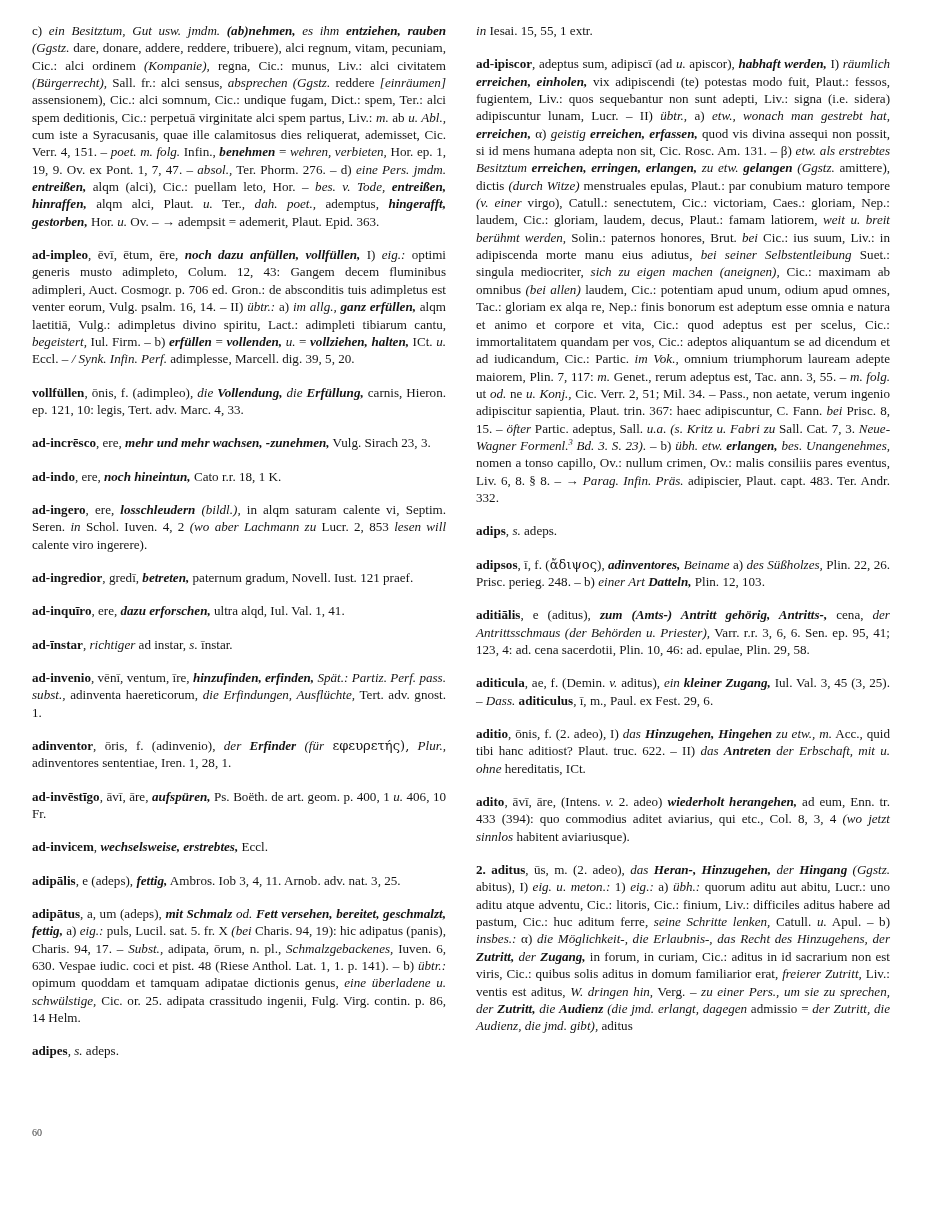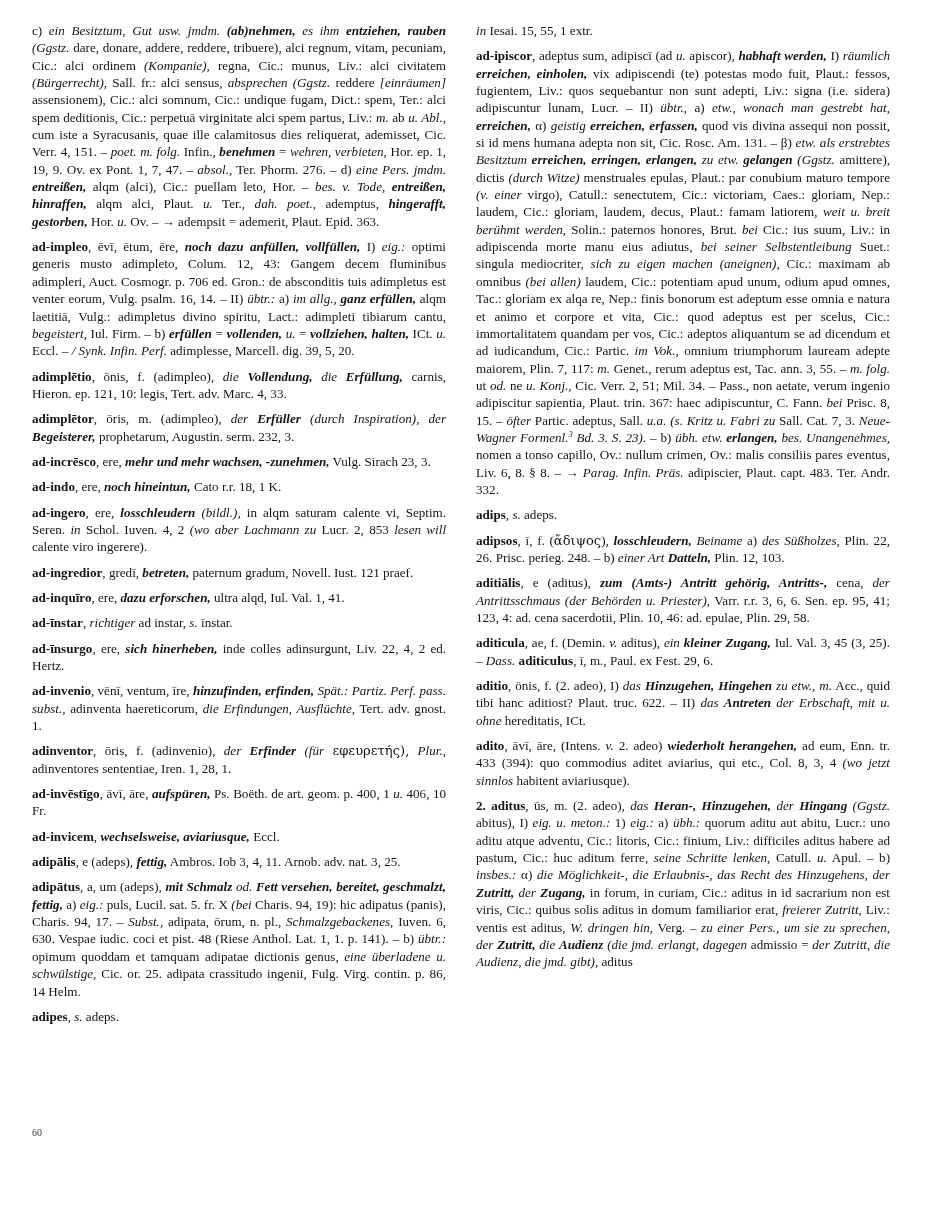--- a/index.html
+++ b/index.html
@@ -37,21 +37,21 @@
     text-align: justify;
     text-justify: inter-word;
     hyphens: manual;
   }
   .entry {
     margin: 0;
     padding: 0;
     text-indent: 0;
     text-align: justify;
   }
-  .entry + .entry { margin-top: 8px; }
+  .entry + .entry { margin-top: 16px; }
   
   b.lemma {
     font-weight: bold;
     font-family: "Liberation Serif", "DejaVu Serif", serif;
   }
   
   i.de {
     font-weight: bold;
     font-style: italic;
   }
@@ -76,42 +76,40 @@
 </style>
 </head>
 <body>
 
 <div id="page">
   <div id="columns">
 
     <div class="column" id="col-left">
         <p class="entry">c) <i class="it">ein Besitztum, Gut usw. jmdm.</i> <i class="de">(ab)nehmen,</i> <i class="it">es ihm</i> <i class="de">entziehen, rauben</i> <i class="it">(Ggstz.</i> dare, donare, addere, reddere, tribuere), alci regnum, vitam, pecuniam, Cic.: alci ordinem <i class="it">(Kompanie),</i> regna, Cic.: munus, Liv.: alci civitatem <i class="it">(Bürgerrecht),</i> Sall. fr.: alci sensus, <i class="it">absprechen (Ggstz.</i> reddere <i class="it">[einräumen]</i> assensionem), Cic.: alci somnum, Cic.: undique fugam, Dict.: spem, Ter.: alci spem deditionis, Cic.: perpetuā virginitate alci spem partus, Liv.: <i class="it">m.</i> ab <i class="it">u. Abl.,</i> cum iste a Syracusanis, quae ille calamitosus dies reliquerat, ademisset, Cic. Verr. 4, 151. – <i class="it">poet. m. folg.</i> Infin., <i class="de">benehmen</i> = <i class="it">wehren, verbieten,</i> Hor. ep. 1, 19, 9. Ov. ex Pont. 1, 7, 47. – <i class="it">absol.,</i> Ter. Phorm. 276. – d) <i class="it">eine Pers. jmdm.</i> <i class="de">entreißen,</i> alqm (alci), Cic.: puellam leto, Hor. – <i class="it">bes. v. Tode,</i> <i class="de">entreißen, hinraffen,</i> alqm alci, Plaut. <i class="it">u.</i> Ter., <i class="it">dah. poet.,</i> ademptus, <i class="de">hingerafft, gestorben,</i> Hor. <i class="it">u.</i> Ov. – → adempsit = ademerit, Plaut. Epid. 363.</p>
         <p class="entry"><b class="lemma">ad-impleo</b>, ēvī, ētum, ēre, <i class="de">noch dazu anfüllen, vollfüllen,</i> I) <i class="it">eig.:</i> optimi generis musto adimpleto, Colum. 12, 43: Gangem decem fluminibus adimpleri, Auct. Cosmogr. p. 706 ed. Gron.: de absconditis tuis adimpletus est venter eorum, Vulg. psalm. 16, 14. – II) <i class="it">übtr.:</i> a) <i class="it">im allg.,</i> <i class="de">ganz erfüllen,</i> alqm laetitiā, Vulg.: adimpletus divino spiritu, Lact.: adimpleti tibiarum cantu, <i class="it">begeistert,</i> Iul. Firm. – b) <i class="de">erfüllen</i> = <i class="de">vollenden,</i> <i class="it">u.</i> = <i class="de">vollziehen, halten,</i> ICt. <i class="it">u.</i> Eccl. – <i class="it">/ Synk. Infin. Perf.</i> adimplesse, Marcell. dig. 39, 5, 20.</p>
-        <p class="entry"><b class="lemma">adimplētio</b>, ōnis, f. (adimpleo), <i class="it">die</i> <i class="de">Vollendung,</i> <i class="it">die</i> <i class="de">Erfüllung,</i> carnis, Hieron. ep. 121, 10: legis, Tert. adv. Marc. 4, 33.</p>
-        <p class="entry"><b class="lemma">adimplētor</b>, ōris, m. (adimpleo), <i class="it">der</i> <i class="de">Erfüller</i> <i class="it">(durch Inspiration), der</i> <i class="de">Begeisterer,</i> prophetarum, Augustin. serm. 232, 3.</p>
+        <p class="entry"><b class="lemma">vollfüllen</b>, ōnis, f. (adimpleo), <i class="it">die</i> <i class="de">Vollendung,</i> <i class="it">die</i> <i class="de">Erfüllung,</i> carnis, Hieron. ep. 121, 10: legis, Tert. adv. Marc. 4, 33.</p>
         <p class="entry"><b class="lemma">ad-incrēsco</b>, ere, <i class="de">mehr und mehr wachsen, -zunehmen,</i> Vulg. Sirach 23, 3.</p>
         <p class="entry"><b class="lemma">ad-indo</b>, ere, <i class="de">noch hineintun,</i> Cato r.r. 18, 1 K.</p>
         <p class="entry"><b class="lemma">ad-ingero</b>, ere, <i class="de">losschleudern</i> <i class="it">(bildl.),</i> in alqm saturam calente vi, Septim. Seren. <i class="it">in</i> Schol. Iuven. 4, 2 <i class="it">(wo aber Lachmann zu</i> Lucr. 2, 853 <i class="it">lesen will</i> calente viro ingerere).</p>
         <p class="entry"><b class="lemma">ad-ingredior</b>, gredī, <i class="de">betreten,</i> paternum gradum, Novell. Iust. 121 praef.</p>
         <p class="entry"><b class="lemma">ad-inquīro</b>, ere, <i class="de">dazu erforschen,</i> ultra alqd, Iul. Val. 1, 41.</p>
         <p class="entry"><b class="lemma">ad-īnstar</b>, <i class="it">richtiger</i> ad instar, <i class="it">s.</i> īnstar.</p>
-        <p class="entry"><b class="lemma">ad-īnsurgo</b>, ere, <i class="de">sich hinerheben,</i> inde colles adinsurgunt, Liv. 22, 4, 2 ed. Hertz.</p>
         <p class="entry"><b class="lemma">ad-invenio</b>, vēnī, ventum, īre, <i class="de">hinzufinden, erfinden,</i> <i class="it">Spät.: Partiz. Perf. pass. subst.,</i> adinventa haereticorum, <i class="it">die Erfindungen, Ausflüchte,</i> Tert. adv. gnost. 1.</p>
         <p class="entry"><b class="lemma">adinventor</b>, ōris, f. (adinvenio), <i class="it">der</i> <i class="de">Erfinder</i> <i class="it">(für</i> <span class="gk">εφευρετής),</span> <i class="it">Plur.,</i> adinventores sententiae, Iren. 1, 28, 1.</p>
         <p class="entry"><b class="lemma">ad-invēstīgo</b>, āvī, āre, <i class="de">aufspüren,</i> Ps. Boëth. de art. geom. p. 400, 1 <i class="it">u.</i> 406, 10 Fr.</p>
-        <p class="entry"><b class="lemma">ad-invicem</b>, <i class="de">wechselsweise, aviariusque,</i> Eccl.</p>
+        <p class="entry"><b class="lemma">ad-invicem</b>, <i class="de">wechselsweise, erstrebtes,</i> Eccl.</p>
         <p class="entry"><b class="lemma">adipālis</b>, e (adeps), <i class="de">fettig,</i> Ambros. Iob 3, 4, 11. Arnob. adv. nat. 3, 25.</p>
         <p class="entry"><b class="lemma">adipātus</b>, a, um (adeps), <i class="de">mit Schmalz</i> <i class="it">od.</i> <i class="de">Fett versehen, bereitet, geschmalzt, fettig,</i> a) <i class="it">eig.:</i> puls, Lucil. sat. 5. fr. X <i class="it">(bei</i> Charis. 94, 19): hic adipatus (panis), Charis. 94, 17. – <i class="it">Subst.,</i> adipata, ōrum, n. pl., <i class="it">Schmalzgebackenes,</i> Iuven. 6, 630. Vespae iudic. coci et pist. 48 (Riese Anthol. Lat. 1, 1. p. 141). – b) <i class="it">übtr.:</i> opimum quoddam et tamquam adipatae dictionis genus, <i class="it">eine überladene u. schwülstige,</i> Cic. or. 25. adipata crassitudo ingenii, Fulg. Virg. contin. p. 86, 14 Helm.</p>
         <p class="entry"><b class="lemma">adipes</b>, <i class="it">s.</i> adeps.</p>
       </div>
     <div class="column" id="col-right">
         <p class="entry"><i class="it">in</i> Iesai. 15, 55, 1 extr.</p>
         <p class="entry"><b class="lemma">ad-ipiscor</b>, adeptus sum, adipiscī (ad <i class="it">u.</i> apiscor), <i class="de">habhaft werden,</i> I) <i class="it">räumlich</i> <i class="de">erreichen, einholen,</i> vix adipiscendi (te) potestas modo fuit, Plaut.: fessos, fugientem, Liv.: quos sequebantur non sunt adepti, Liv.: signa (i.e. sidera) adipiscuntur lunam, Lucr. – II) <i class="it">übtr.,</i> a) <i class="it">etw., wonach man gestrebt hat,</i> <i class="de">erreichen,</i> α) <i class="it">geistig</i> <i class="de">erreichen, erfassen,</i> quod vis divina assequi non possit, si id mens humana adepta non sit, Cic. Rosc. Am. 131. – β) <i class="it">etw. als erstrebtes Besitztum</i> <i class="de">erreichen, erringen, erlangen,</i> <i class="it">zu etw.</i> <i class="de">gelangen</i> <i class="it">(Ggstz.</i> amittere), dictis <i class="it">(durch Witze)</i> menstruales epulas, Plaut.: par conubium maturo tempore <i class="it">(v. einer</i> virgo), Catull.: senectutem, Cic.: victoriam, Caes.: gloriam, Nep.: laudem, Cic.: gloriam, laudem, decus, Plaut.: famam latiorem, <i class="it">weit u. breit berühmt werden,</i> Solin.: paternos honores, Brut. <i class="it">bei</i> Cic.: ius suum, Liv.: in adipiscenda morte manu eius adiutus, <i class="it">bei seiner Selbstentleibung</i> Suet.: singula mediocriter, <i class="it">sich zu eigen machen (aneignen),</i> Cic.: maximam ab omnibus <i class="it">(bei allen)</i> laudem, Cic.: potentiam apud unum, odium apud omnes, Tac.: gloriam ex alqa re, Nep.: finis bonorum est adeptum esse omnia e natura et animo et corpore et vita, Cic.: quod adeptus est per scelus, Cic.: immortalitatem quandam per vos, Cic.: adeptos aliquantum se ad dicendum et ad iudicandum, Cic.: Partic. <i class="it">im Vok.,</i> omnium triumphorum lauream adepte maiorem, Plin. 7, 117: <i class="it">m.</i> Genet., rerum adeptus est, Tac. ann. 3, 55. – <i class="it">m. folg.</i> ut <i class="it">od.</i> ne <i class="it">u. Konj.,</i> Cic. Verr. 2, 51; Mil. 34. – Pass., non aetate, verum ingenio adipiscitur sapientia, Plaut. trin. 367: haec adipiscuntur, C. Fann. <i class="it">bei</i> Prisc. 8, 15. – <i class="it">öfter</i> Partic. adeptus, Sall. <i class="it">u.a. (s. Kritz u. Fabri zu</i> Sall. Cat. 7, 3. <i class="it">Neue-Wagner Formenl.<sup>3</sup> Bd. 3. S. 23).</i> – b) <i class="it">übh. etw.</i> <i class="de">erlangen,</i> <i class="it">bes. Unangenehmes,</i> nomen a tonso capillo, Ov.: nullum crimen, Ov.: malis consiliis pares eventus, Liv. 6, 8. § 8. – → <i class="it">Parag. Infin. Präs.</i> adipiscier, Plaut. capt. 483. Ter. Andr. 332.</p>
         <p class="entry"><b class="lemma">adips</b>, <i class="it">s.</i> adeps.</p>
-        <p class="entry"><b class="lemma">adipsos</b>, ī, f. (<span class="gk">ἄδιψος</span>), <i class="de">losschleudern,</i> <i class="it">Beiname</i> a) <i class="it">des Süßholzes,</i> Plin. 22, 26. Prisc. perieg. 248. – b) <i class="it">einer Art</i> <i class="de">Datteln,</i> Plin. 12, 103.</p>
+        <p class="entry"><b class="lemma">adipsos</b>, ī, f. (<span class="gk">ἄδιψος</span>), <i class="de">adinventores,</i> <i class="it">Beiname</i> a) <i class="it">des Süßholzes,</i> Plin. 22, 26. Prisc. perieg. 248. – b) <i class="it">einer Art</i> <i class="de">Datteln,</i> Plin. 12, 103.</p>
         <p class="entry"><b class="lemma">aditiālis</b>, e (aditus), <i class="de">zum (Amts-) Antritt gehörig, Antritts-,</i> cena, <i class="it">der Antrittsschmaus (der Behörden u. Priester),</i> Varr. r.r. 3, 6, 6. Sen. ep. 95, 41; 123, 4: ad. cena sacerdotii, Plin. 10, 46: ad. epulae, Plin. 29, 58.</p>
         <p class="entry"><b class="lemma">aditicula</b>, ae, f. (Demin. <i class="it">v.</i> aditus), <i class="it">ein</i> <i class="de">kleiner Zugang,</i> Iul. Val. 3, 45 (3, 25). – <i class="it">Dass.</i> <b class="lemma">aditiculus</b>, ī, m., Paul. ex Fest. 29, 6.</p>
         <p class="entry"><b class="lemma">aditio</b>, ōnis, f. (2. adeo), I) <i class="it">das</i> <i class="de">Hinzugehen, Hingehen</i> <i class="it">zu etw., m.</i> Acc., quid tibi hanc aditiost? Plaut. truc. 622. – II) <i class="it">das</i> <i class="de">Antreten</i> <i class="it">der Erbschaft, mit u. ohne</i> hereditatis, ICt.</p>
         <p class="entry"><b class="lemma">adito</b>, āvī, āre, (Intens. <i class="it">v.</i> 2. adeo) <i class="de">wiederholt herangehen,</i> ad eum, Enn. tr. 433 (394): quo commodius aditet aviarius, qui etc., Col. 8, 3, 4 <i class="it">(wo jetzt sinnlos</i> habitent aviariusque).</p>
         <p class="entry"><b class="lemma">2. aditus</b>, ūs, m. (2. adeo), <i class="it">das</i> <i class="de">Heran-, Hinzugehen,</i> <i class="it">der</i> <i class="de">Hingang</i> <i class="it">(Ggstz.</i> abitus), I) <i class="it">eig. u. meton.:</i> 1) <i class="it">eig.:</i> a) <i class="it">übh.:</i> quorum aditu aut abitu, Lucr.: uno aditu atque adventu, Cic.: litoris, Cic.: finium, Liv.: difficiles aditus habere ad pastum, Cic.: huc aditum ferre, <i class="it">seine Schritte lenken,</i> Catull. <i class="it">u.</i> Apul. – b) <i class="it">insbes.:</i> α) <i class="it">die Möglichkeit-, die Erlaubnis-, das Recht des Hinzugehens, der</i> <i class="de">Zutritt,</i> <i class="it">der</i> <i class="de">Zugang,</i> in forum, in curiam, Cic.: aditus in id sacrarium non est viris, Cic.: quibus solis aditus in domum familiarior erat, <i class="it">freierer Zutritt,</i> Liv.: ventis est aditus, <i class="it">W. dringen hin,</i> Verg. – <i class="it">zu einer Pers., um sie zu sprechen, der</i> <i class="de">Zutritt,</i> <i class="it">die</i> <i class="de">Audienz</i> <i class="it">(die jmd. erlangt, dagegen</i> admissio = <i class="it">der Zutritt, die Audienz, die jmd. gibt),</i> aditus</p>
       </div>
 
   </div>
   <div id="folio">60</div>
 </div>

